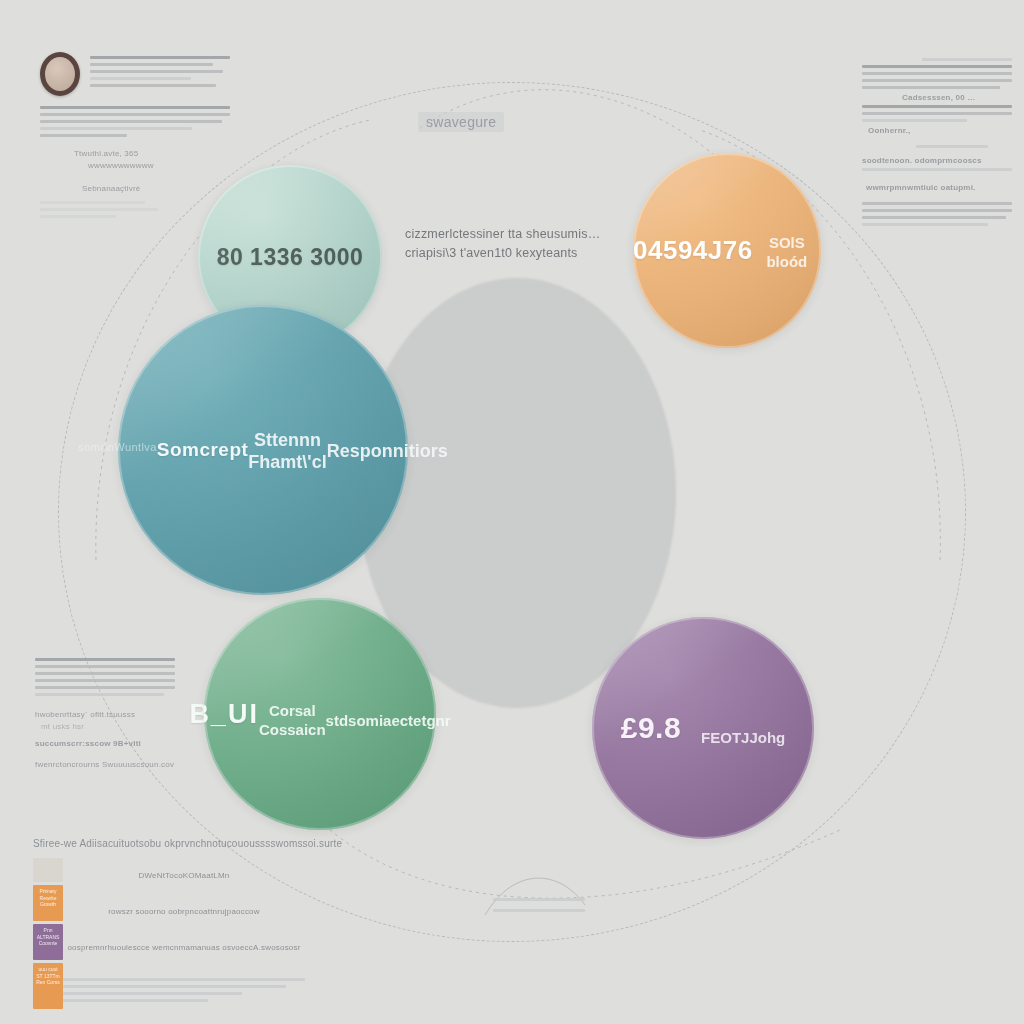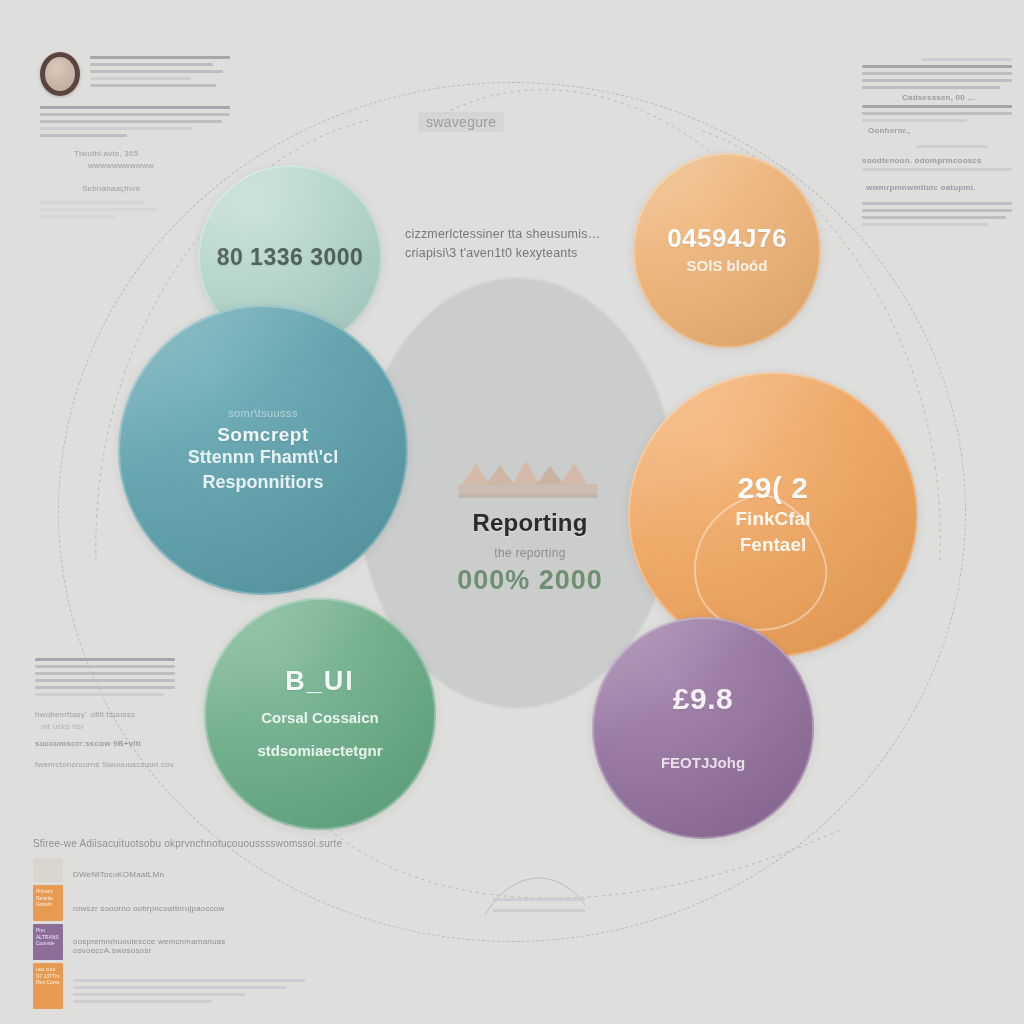--- a/index.html
+++ b/index.html
@@ -14,21 +14,21 @@
   
   .ring{
     position:absolute;border-radius:50%;
     border:1px dashed rgba(120,125,130,.38);
     box-sizing:border-box;
   }
 
   
   .bubble{
     position:absolute;border-radius:50%;
-    display:flex;flex-direction:column;align-items:center;justify-content:center;
+    display:flex;flex-direction:row;align-items:center;justify-content:center;
     text-align:center;box-sizing:border-box;
     filter:blur(.35px);
   }
   .bubble .val{
     font-weight:700;letter-spacing:.5px;line-height:1.05;
     text-shadow:0 1px 2px rgba(0,0,0,.10);
   }
   .bubble .sub{
     line-height:1.25;opacity:.92;font-weight:600;
   }
@@ -161,21 +161,21 @@
   }
 
   
   #legend{
     position:absolute;left:33px;top:838px;width:272px;
   }
   #legend-title{
     font-size:10px;color:#8d9095;letter-spacing:.2px;margin-bottom:9px;filter:blur(.4px);
     white-space:nowrap;
   }
-  #legend-body{display:flex;gap:10px;}
+  #legend-body{display:flex;text-align:center;}
   #chip-col{display:flex;flex-direction:column;width:30px;}
   .chip{
     height:36px;border-radius:1px;margin-bottom:3px;
     font-size:5px;color:rgba(255,255,255,.85);padding:3px;box-sizing:border-box;
     line-height:1.3;overflow:hidden;filter:blur(.5px);
   }
   #legend-rows{flex:1;display:flex;flex-direction:column;justify-content:space-around;}
   .legend-row{font-size:8px;color:#8d9095;letter-spacing:.2px;filter:blur(.5px);margin:7px 0;}
 
   
@@ -207,34 +207,26 @@
   <div class="bubble" id="bubble-peach">
     <div class="gloss"></div>
     <div class="rim"></div>
     <div class="val">04594J76</div>
     <div class="sub">SOlS bloód</div>
   </div>
 
   <div class="bubble" id="bubble-teal">
     <div class="gloss"></div>
     <div class="rim"></div>
-    <div class="eyebrow">somr\tsuusss</div>
+    <div class="eyebrow">somr\nWuntlva</div>
     <div class="val">Somcrept</div>
     <div class="sub">Sttennn Fhamt\'cl</div>
     <div class="sub">Responnitiors</div>
   </div>
 
-  <div class="bubble" id="bubble-orange">
-    <div class="gloss"></div>
-    <div class="rim"></div>
-    <div class="swoosh"></div>
-    <div class="val">29( 2</div>
-    <div class="sub">FinkCfal</div>
-    <div class="sub">Fentael</div>
-  </div>
 
   <div class="bubble" id="bubble-green">
     <div class="gloss"></div>
     <div class="rim"></div>
     <div class="val">B_UI</div>
     <div class="sub">Corsal Cossaicn</div>
     <div class="sub">stdsomiaectetgnr</div>
   </div>
 
   <div class="bubble" id="bubble-purple">
@@ -244,36 +236,20 @@
     <div class="sub">FEOTJJohg</div>
   </div>
 
   <div id="flow-tag">swavegure</div>
 
   <div id="center-note">
     <div>cizzmerlctessiner tta sheusumis…</div>
     <div>criapisi\3 t'aven1t0 kexyteants</div>
   </div>
 
-  <div id="center-cluster">
-    <div id="reporting-icon">
-      <svg viewBox="0 0 148 46" width="148" height="46">
-        <polygon points="6,30 20,8 34,30" fill="#d8b39a" opacity=".85"></polygon>
-        <polygon points="30,30 44,10 58,30" fill="#cfab93" opacity=".8"></polygon>
-        <polygon points="56,30 70,6 84,30" fill="#d8b39a" opacity=".85"></polygon>
-        <polygon points="80,30 94,11 108,30" fill="#c9a78f" opacity=".8"></polygon>
-        <polygon points="104,30 118,8 132,30" fill="#d8b39a" opacity=".85"></polygon>
-        <rect x="2" y="29" width="140" height="11" rx="3" fill="#cbb6a4" opacity=".75"></rect>
-        <rect x="2" y="39" width="140" height="4" rx="2" fill="#b9a492" opacity=".6"></rect>
-      </svg>
-    </div>
-    <div id="reporting-label">Reporting</div>
-    <div id="reporting-sub">the reporting</div>
-    <div id="reporting-metric">000% 2000</div>
-  </div>
 
   <div class="doc" style="left:40px;top:52px;width:190px;">
     <div style="display:flex;gap:10px;align-items:flex-start;">
       <div class="seal"></div>
       <div style="flex:1;padding-top:4px;">
         <div class="line dk" style="width:100%"></div>
         <div class="line" style="width:88%"></div>
         <div class="line" style="width:95%"></div>
         <div class="line lt" style="width:72%"></div>
         <div class="line" style="width:90%"></div>

